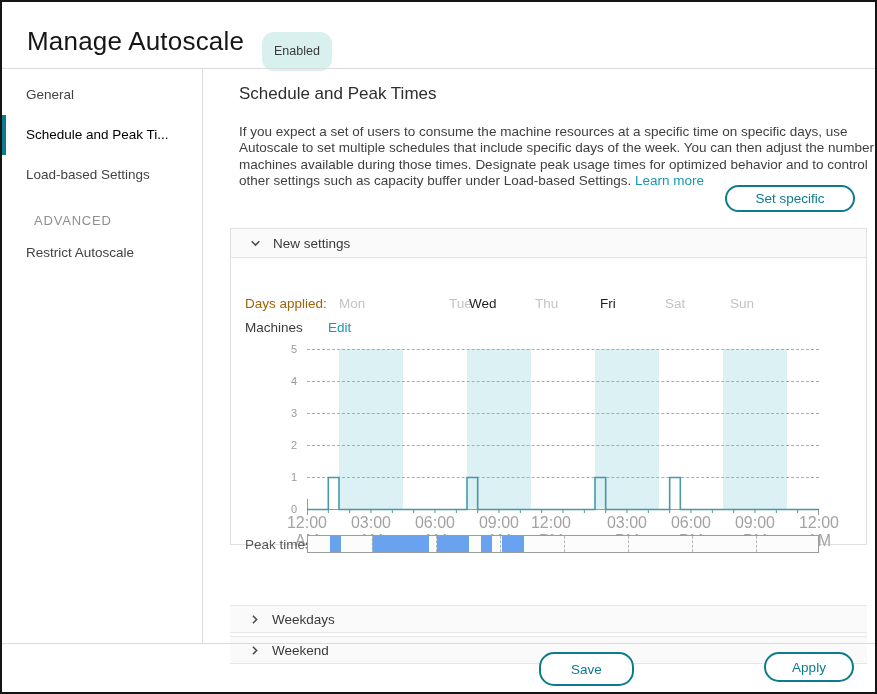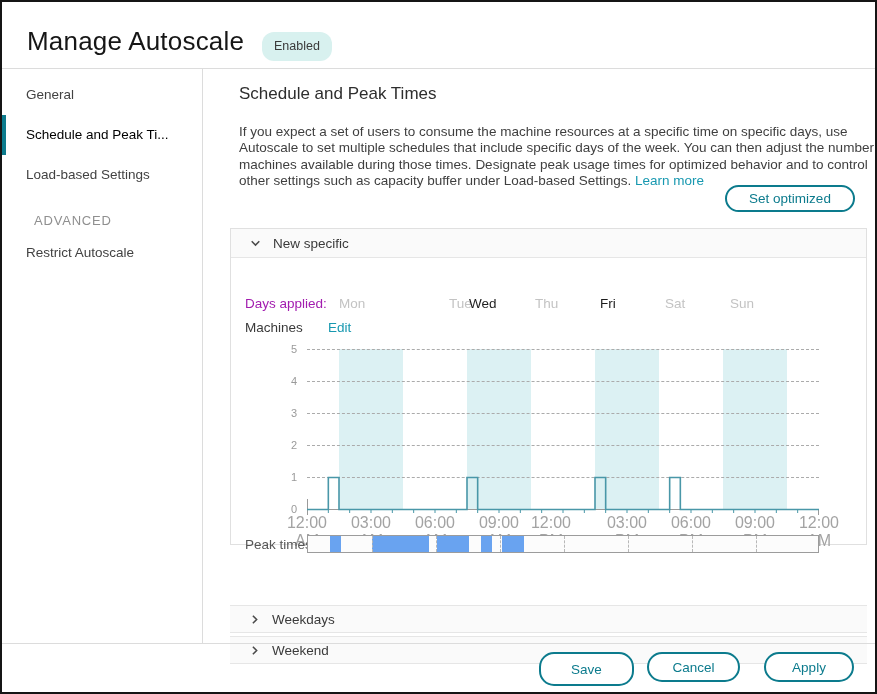--- a/index.html
+++ b/index.html
@@ -12,21 +12,21 @@
   }
   html,body{margin:0;padding:0;background:#f0f0f0;}
   .page{
     position:relative;width:877px;height:694px;box-sizing:border-box;
     border:2px solid #151515;background:#fff;overflow:hidden;
     font-family:"Liberation Sans",sans-serif;color:#3a3a3a;
     -webkit-font-smoothing:antialiased;
   }
   
   .title{position:absolute;left:25px;top:24px;margin:0;font-size:26px;font-weight:500;color:#161616;letter-spacing:.2px;}
-  .badge{position:absolute;left:260px;top:30px;height:23px;line-height:23px;padding:3px 12px;
+  .badge{position:absolute;left:260px;top:30px;height:23px;line-height:23px;padding:8px 12px;
          background:var(--badge-bg);border-radius:12px;font-size:12.5px;color:#3a3a3a;}
   .hdr-divider{position:absolute;left:0;top:66px;width:877px;height:1px;background:#dcdcdc;}
   
   .v-divider{position:absolute;left:200px;top:67px;width:1px;height:574px;background:#dcdcdc;}
   .side-item{position:absolute;left:24px;font-size:13.5px;color:#424242;cursor:pointer;white-space:nowrap;}
   .side-section{position:absolute;left:32px;font-size:13px;color:#8f8f8f;letter-spacing:.8px;}
   .sel-bar{position:absolute;left:0;top:113px;width:4px;height:40px;background:var(--accent);}
   
   .main-heading{position:absolute;left:237px;top:82px;margin:0;font-size:17px;font-weight:500;color:#2e2e2e;}
   .desc{position:absolute;left:237px;top:108px;width:652px;font-size:13.5px;line-height:16.5px;color:#3f3f3f;}
@@ -38,21 +38,21 @@
   
   .card{position:absolute;left:228px;top:226px;width:637px;box-sizing:border-box;border:1px solid #e0e0e0;background:#fff;}
   .acc-header{height:29px;background:#fafafa;border-bottom:1px solid #e6e6e6;display:flex;align-items:center;
               padding-left:18px;gap:11px;font-size:13.5px;color:#3a3a3a;cursor:pointer;box-sizing:border-box;}
   .acc-row{height:28px;background:#fafafa;border-top:1px solid #e6e6e6;border-bottom:1px solid #e6e6e6;
            display:flex;align-items:center;padding-left:18px;gap:11px;font-size:13.5px;color:#3a3a3a;
            cursor:pointer;box-sizing:border-box;}
   .acc-gap{height:3px;background:#fff;}
   .card-body{position:relative;height:286px;background:#fff;}
   .lbl{position:absolute;font-size:13.5px;}
-  .lbl-days{left:14px;top:38px;color:#a21caf;}
+  .lbl-days{left:14px;top:38px;color:#a16207;}
   .lbl-machines{left:14px;top:62px;color:#3a3a3a;}
   .lbl-edit{left:97px;top:62px;font-size:13.5px;}
   .lbl-peak{left:14px;top:279px;color:#565656;}
   .day{position:absolute;top:38px;font-size:13.5px;color:#c3c3c3;}
   .day.on{color:#1c1c1c;}
   
   .plot{position:absolute;left:76px;top:91px;width:512px;height:160px;}
   .band{position:absolute;top:0;height:160px;background:var(--band);}
   .grid{position:absolute;left:0;width:512px;height:0;border-top:1px dashed #ababab;}
   .baseline{position:absolute;left:0;top:160px;width:512px;height:0;border-top:1px solid #9a9a9a;}
@@ -86,29 +86,29 @@
     <div class="side-item" style="top:165px">Load-based Settings</div>
     <div class="side-section" style="top:211px">ADVANCED</div>
     <div class="side-item" style="top:243px">Restrict Autoscale</div>
   </nav>
   <div class="v-divider"></div>
 
   <h2 class="main-heading">Schedule and Peak Times</h2>
   <p class="desc"><span>If you expect a set of users to consume the machine resources at a specific time on specific days, use Autoscale to set multiple schedules that include specific days of the week. You can then adjust the number of machines available during those times. Designate peak usage times for optimized behavior and to control other settings such as capacity buffer under Load-based Settings.</span>
     <a class="link">Learn more</a></p>
 
-  <button class="btn btn-set">Set optimized</button>
+  <button class="btn btn-set">Set specific</button>
 
   <div class="card">
 
     <div class="acc-header">
       <svg class="chev" width="13" height="13" viewBox="0 0 12 12">
         <polyline points="2.5,4 6,7.5 9.5,4" fill="none" stroke="#4a4a4a" stroke-width="1.4"></polyline>
       </svg>
-      <span>New specific</span>
+      <span>New settings</span>
     </div>
 
     <div class="card-body">
       <span class="lbl lbl-days">Days applied:</span>
       <div id="days-row">
           <span class="day" style="left: 108px;">Mon</span>
           <span class="day" style="left: 182px; margin-left: 36px;">Tue</span>
           <span class="day on" style="left: 238px;">Wed</span>
           <span class="day" style="left: 304px;">Thu</span>
           <span class="day on" style="left: 369px;">Fri</span>
@@ -189,16 +189,15 @@
       <div class="acc-row">
         <svg class="chev" width="13" height="13" viewBox="0 0 12 12">
        <polyline points="4.5,2.5 8,6 4.5,9.5" fill="none" stroke="#4a4a4a" stroke-width="1.4"></polyline>
      </svg>
      <span>Weekend</span>
       </div>
     </div>
 
   <div class="ftr-divider"></div>
   <button class="btn btn-save">Save</button>
-  <button class="btn btn-cancel">Cancel</button>
   <button class="btn btn-apply">Apply</button>
 
 </div>
 
 </body></html>

